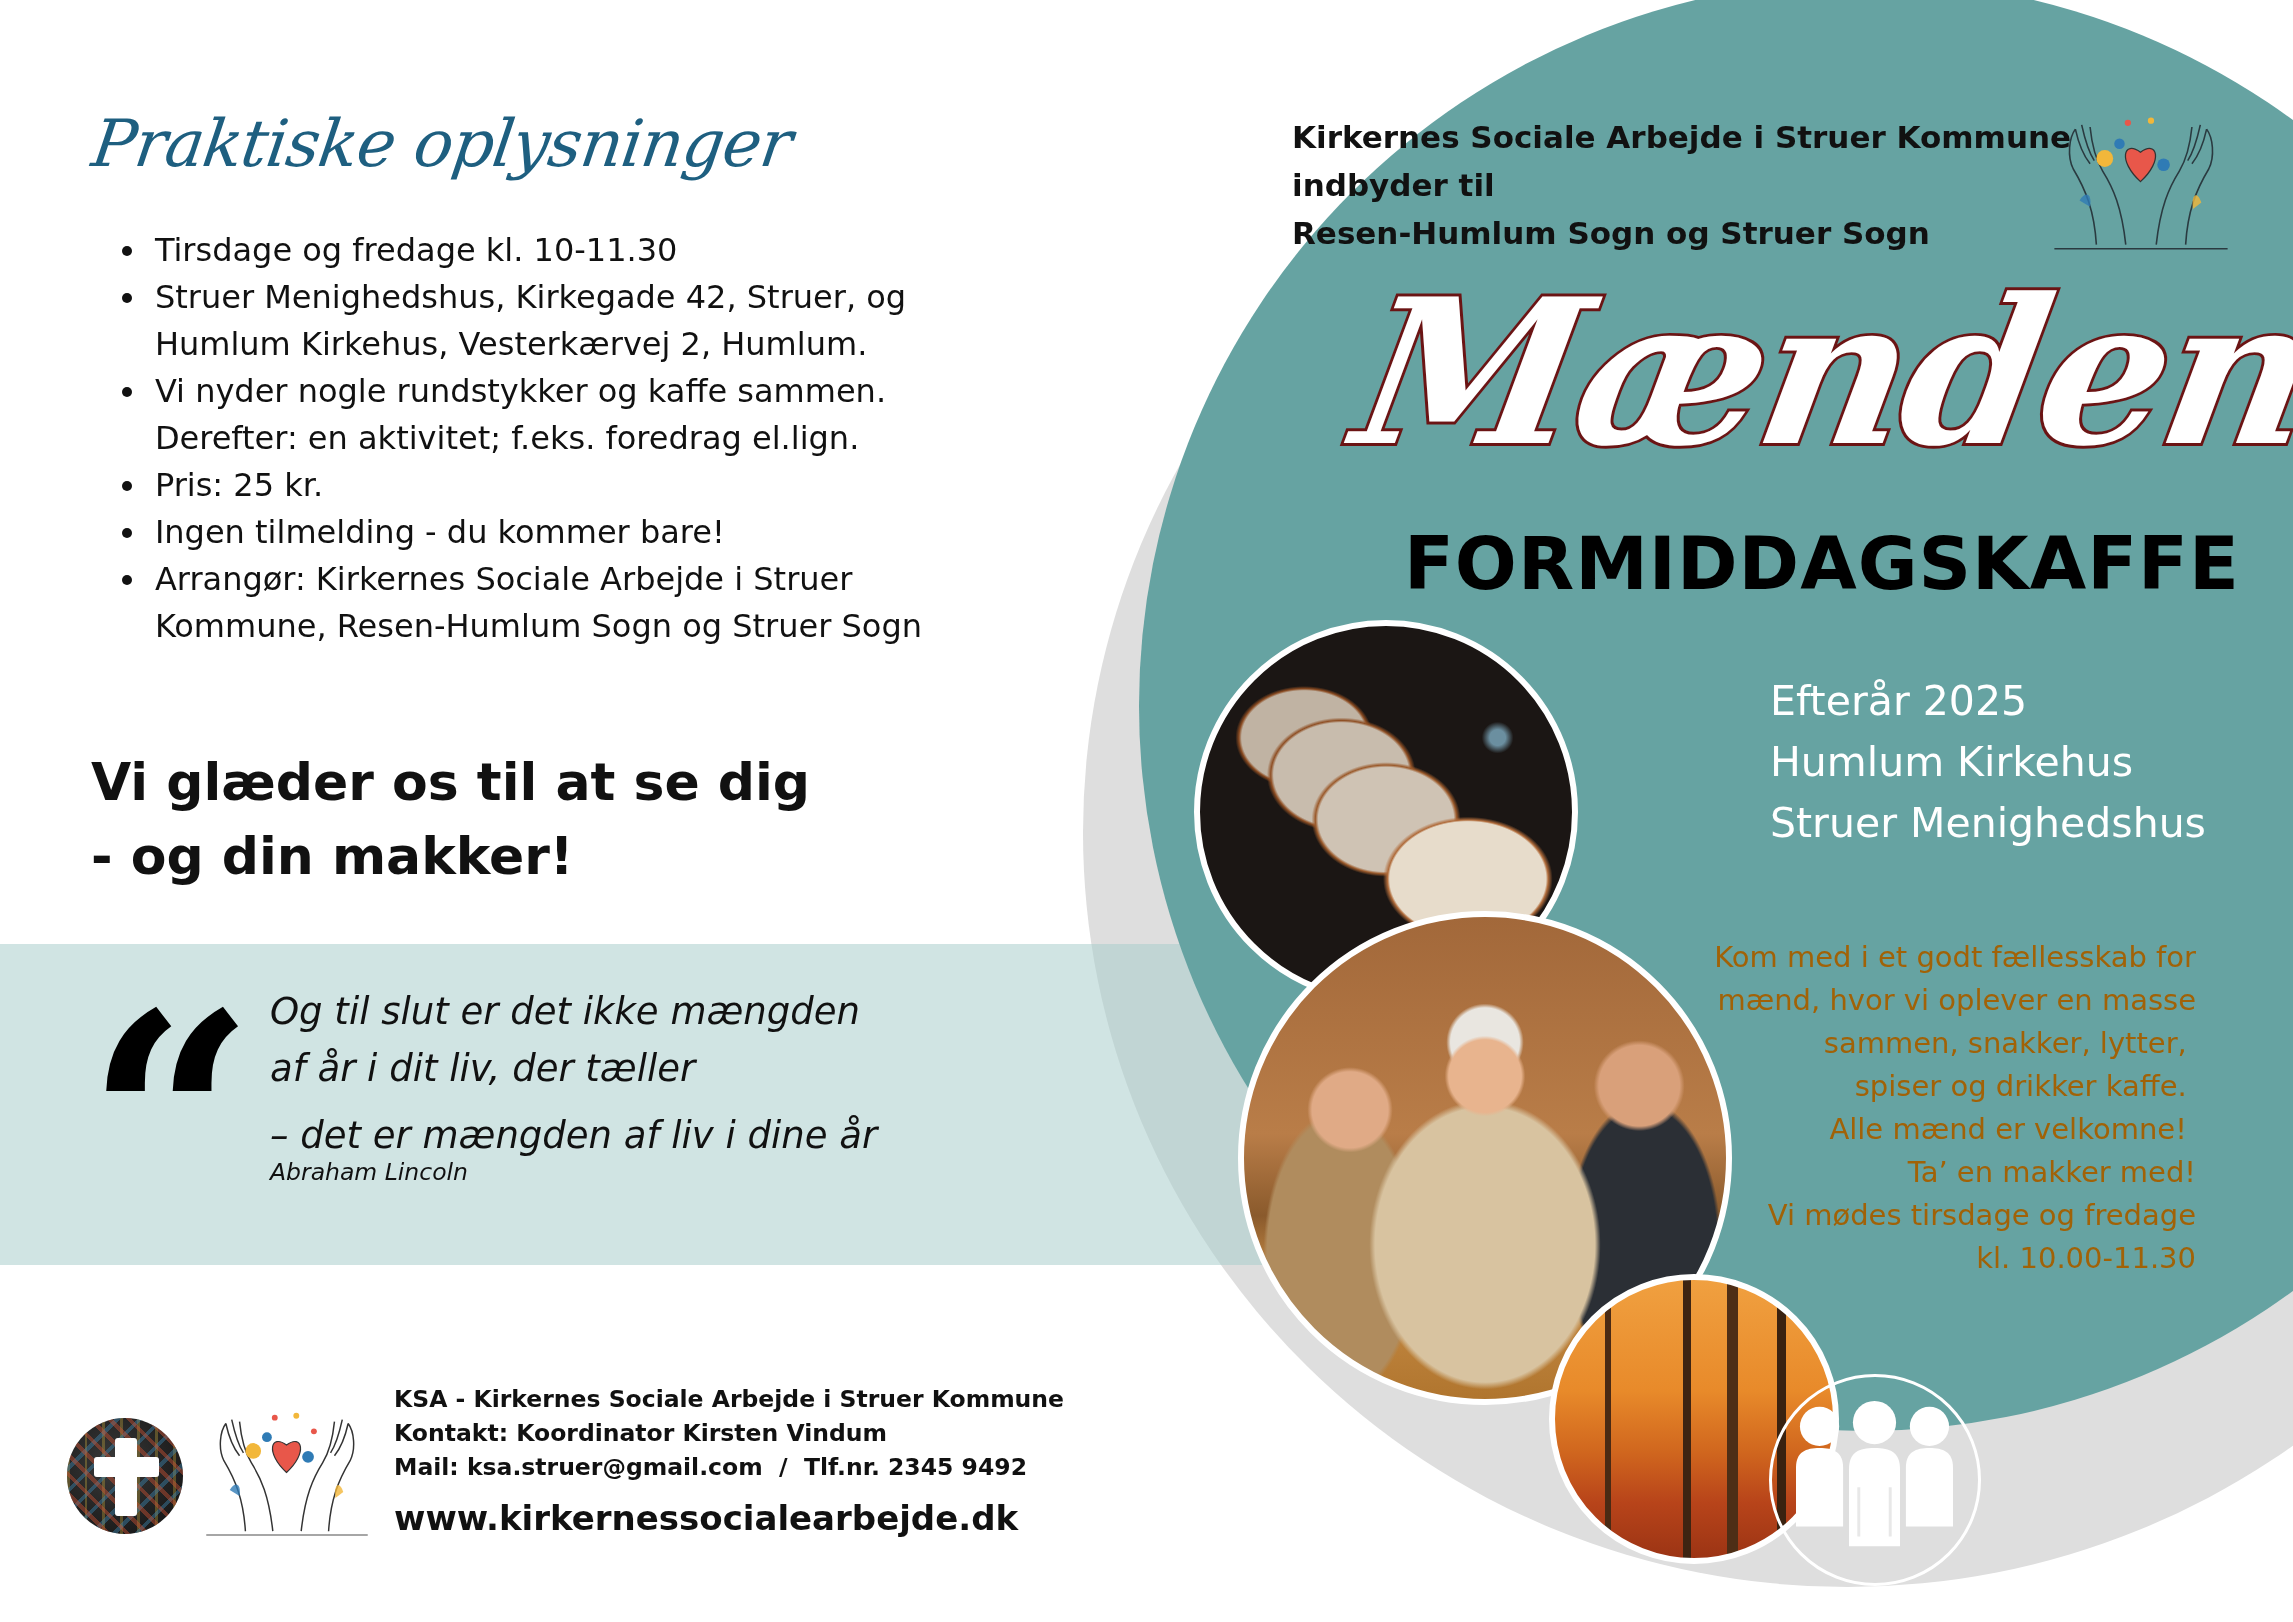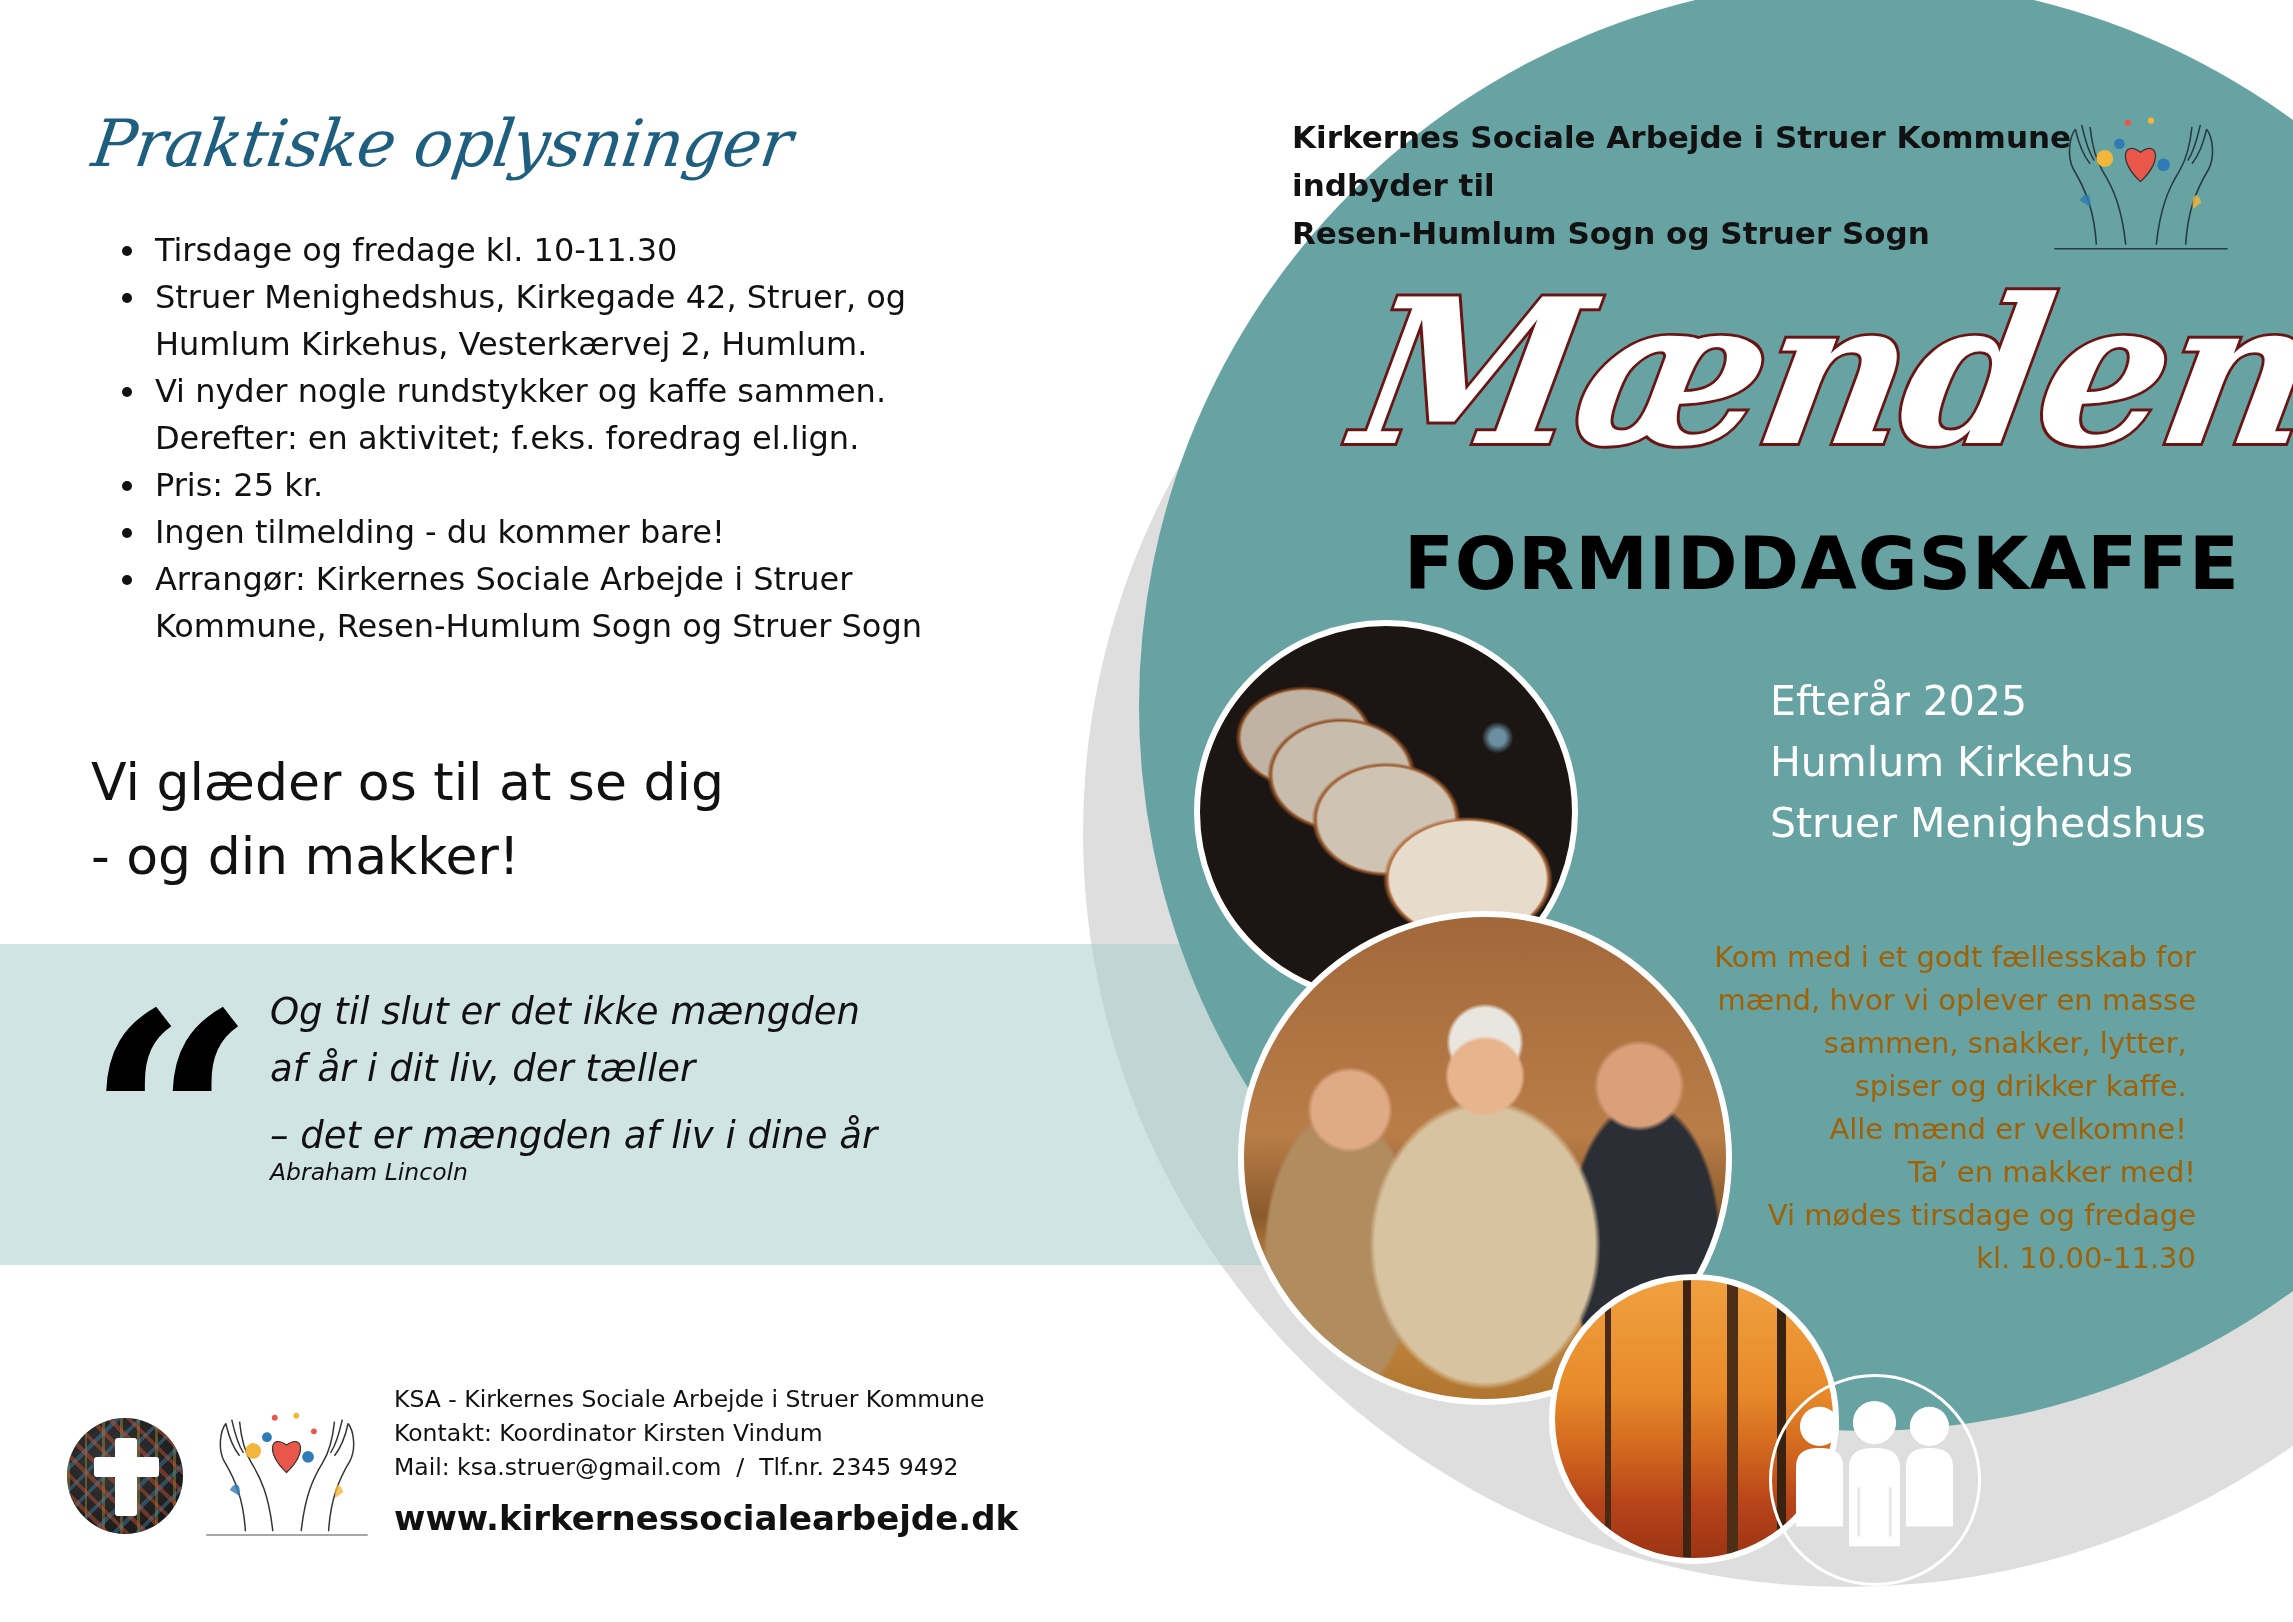--- a/index.html
+++ b/index.html
@@ -7,40 +7,40 @@
   .abs { position:absolute; }
   
   .gray-arc { position:absolute; left:1083px; top:78px; width:1529px; height:1509px; border-radius:50%; background:#dedede; }
   .quote-band { position:absolute; left:0; top:944px; width:2294px; height:321px; background:rgba(170,206,204,0.55); }
   .teal-circle { position:absolute; left:1139px; top:-19.6px; width:1451px; height:1451px; border-radius:50%; background:#66a3a2; }
 
   
   .section-title { left:93px; top:106px; font-family:"DejaVu Serif", serif; font-style:italic; font-size:65px; color:#1e5f80; letter-spacing:-1px; transform:skewX(-8deg); font-weight:normal; }
   .info-list { left:108px; top:227px; width:882px; margin:0; padding:0 0 0 41px; font-family:"DejaVu Sans", sans-serif; font-size:32px; line-height:47px; color:#111; }
   .info-list li { margin:0; padding-left:5.9px; }
-  .greeting { left:91px; top:745px; font-family:"DejaVu Sans", sans-serif; font-size:52px; line-height:74px; color:#111; font-weight:400; }
+  .greeting { left:91px; top:745px; font-family:"DejaVu Sans", sans-serif; font-size:52px; line-height:74px; color:#111; font-weight:700; }
 
   
   .quote-mark { left:86px; top:975px; font-family:"DejaVu Serif", serif; font-size:294px; line-height:294px; color:#000; font-weight:bold; }
   .quote-text { left:270px; top:983px; font-family:"DejaVu Sans", sans-serif; font-style:italic; font-size:37px; color:#111; }
   .quote-text .ln { display:block; height:57px; line-height:57px; }
   .quote-text .ln3 { margin-top:9.8px; }
   .quote-author { left:270px; top:1158px; font-family:"DejaVu Sans", sans-serif; font-style:italic; font-size:23.5px; color:#111; }
 
   
   .cross-badge { left:67px; top:1418px; width:116px; height:116px; border-radius:50%; background:radial-gradient(circle at 40% 40%, #3a3a3a, #0f0f0f); overflow:hidden; }
   .cross-badge .pattern { position:absolute; inset:0; background:
       repeating-linear-gradient(45deg, rgba(200,80,50,0.45) 0 3.9px, transparent 3.9px 13.7px),
       repeating-linear-gradient(-45deg, rgba(60,130,170,0.45) 0 3.9px, transparent 3.9px 15.7px),
       repeating-linear-gradient(90deg, rgba(200,170,60,0.35) 0 2.9px, transparent 2.9px 17.6px); }
   .cross-v { position:absolute; left:48px; top:19.6px; width:21.6px; height:78px; background:#fff; border-radius:2.9px; }
   .cross-h { position:absolute; left:26.5px; top:39px; width:65px; height:19.6px; background:#fff; border-radius:2.9px; }
   .hands-logo-small { left:206px; top:1402px; width:162px; height:137px; }
   .hands-logo-top { left:2053px; top:106px; width:176px; height:147px; }
-  .footer-text { left:394px; top:1382px; font-family:"DejaVu Sans", sans-serif; font-size:23.5px; line-height:34px; color:#111; }
+  .footer-text { left:394px; top:1382px; font-family:"DejaVu Sans", sans-serif; font-size:23.5px; line-height:34px; color:#111;font-weight:bold; }
   .footer-url { left:394px; top:1498px; font-family:"DejaVu Sans", sans-serif; font-weight:bold; font-size:34px; color:#111; }
 
   
   .org-block { left:1292px; top:113px; font-family:"DejaVu Sans", sans-serif; font-weight:bold; font-size:31px; line-height:48px; color:#111; }
   .script-title { left:1362px; top:255px; font-family:"DejaVu Serif", serif; font-style:italic; font-weight:bold; font-size:201px; line-height:235px; color:#fff; letter-spacing:-3.9px;
      -webkit-text-stroke:5.9px #6b1414; paint-order:stroke fill; transform:skewX(-10deg); }
   .sub-title { left:1404px; top:521px; font-family:"DejaVu Sans", sans-serif; font-weight:bold; font-size:73px; color:#000; letter-spacing:1px; }
   .event-info { right:88px; top:671px; font-family:"DejaVu Sans", sans-serif; font-size:41px; line-height:61px; color:#fff; }
   .desc { right:98px; top:936px; text-align:right; font-family:"DejaVu Sans", sans-serif; font-size:29px; line-height:43px; color:#a16207; }
 

